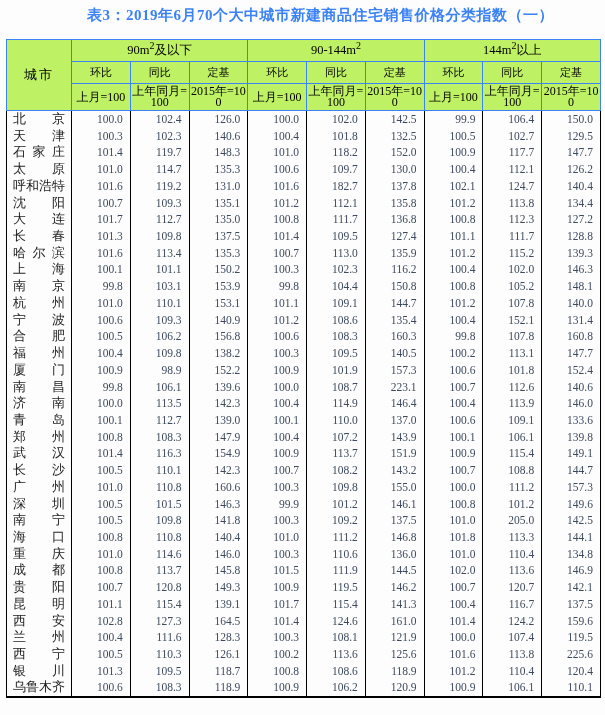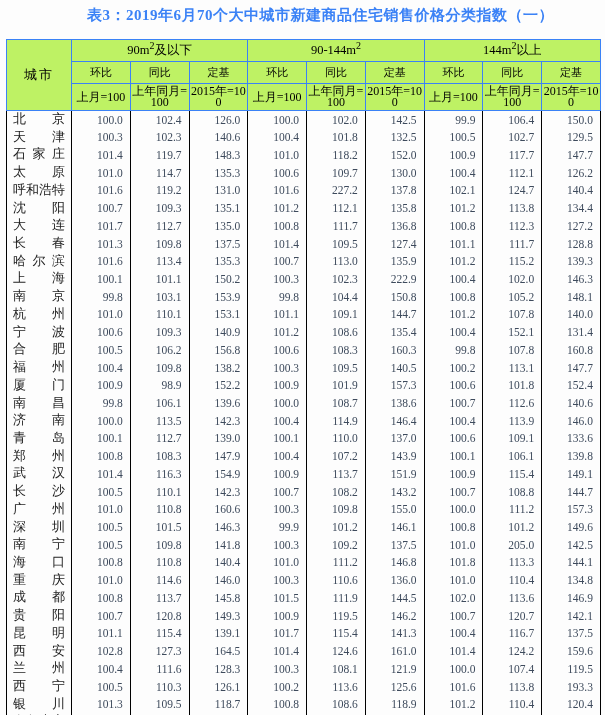--- a/index.html
+++ b/index.html
@@ -78,21 +78,20 @@
     font-size:13px;
     color:#1c1c1c;
   }
   .city-name{
     display:inline-block;
     width:52px;
     margin-left:6px;
     text-align:justify;
     text-align-last:justify;
     white-space:nowrap;
-    font-family:Liberation Mono, monospace;
   }
   td.val{
     text-align:right;
     padding-right:7px;
     font-size:11.5px;
     color:#3d4a5c;
   }
 </style>
 </head>
 <body>
@@ -191,21 +190,21 @@
           <td class="val">100.4</td>
           <td class="val">112.1</td>
           <td class="val">126.2</td>
         </tr>
         <tr>
           <td class="city"><span class="city-name">呼和浩特</span></td>
           <td class="val">101.6</td>
           <td class="val">119.2</td>
           <td class="val">131.0</td>
           <td class="val">101.6</td>
-          <td class="val">227.2</td>
+          <td class="val">182.7</td>
           <td class="val">137.8</td>
           <td class="val">102.1</td>
           <td class="val">124.7</td>
           <td class="val">140.4</td>
         </tr>
         <tr>
           <td class="city"><span class="city-name">沈　阳</span></td>
           <td class="val">100.7</td>
           <td class="val">109.3</td>
           <td class="val">135.1</td>
@@ -252,21 +251,21 @@
           <td class="val">115.2</td>
           <td class="val">139.3</td>
         </tr>
         <tr>
           <td class="city"><span class="city-name">上　海</span></td>
           <td class="val">100.1</td>
           <td class="val">101.1</td>
           <td class="val">150.2</td>
           <td class="val">100.3</td>
           <td class="val">102.3</td>
-          <td class="val">222.9</td>
+          <td class="val">116.2</td>
           <td class="val">100.4</td>
           <td class="val">102.0</td>
           <td class="val">146.3</td>
         </tr>
         <tr>
           <td class="city"><span class="city-name">南　京</span></td>
           <td class="val">99.8</td>
           <td class="val">103.1</td>
           <td class="val">153.9</td>
           <td class="val">99.8</td>
@@ -336,21 +335,21 @@
           <td class="val">101.8</td>
           <td class="val">152.4</td>
         </tr>
         <tr>
           <td class="city"><span class="city-name">南　昌</span></td>
           <td class="val">99.8</td>
           <td class="val">106.1</td>
           <td class="val">139.6</td>
           <td class="val">100.0</td>
           <td class="val">108.7</td>
-          <td class="val">138.6</td>
+          <td class="val">223.1</td>
           <td class="val">100.7</td>
           <td class="val">112.6</td>
           <td class="val">140.6</td>
         </tr>
         <tr>
           <td class="city"><span class="city-name">济　南</span></td>
           <td class="val">100.0</td>
           <td class="val">113.5</td>
           <td class="val">142.3</td>
           <td class="val">100.4</td>
@@ -531,21 +530,21 @@
         <tr>
           <td class="city"><span class="city-name">西　宁</span></td>
           <td class="val">100.5</td>
           <td class="val">110.3</td>
           <td class="val">126.1</td>
           <td class="val">100.2</td>
           <td class="val">113.6</td>
           <td class="val">125.6</td>
           <td class="val">101.6</td>
           <td class="val">113.8</td>
-          <td class="val">193.3</td>
+          <td class="val">225.6</td>
         </tr>
         <tr>
           <td class="city"><span class="city-name">银　川</span></td>
           <td class="val">101.3</td>
           <td class="val">109.5</td>
           <td class="val">118.7</td>
           <td class="val">100.8</td>
           <td class="val">108.6</td>
           <td class="val">118.9</td>
           <td class="val">101.2</td>

